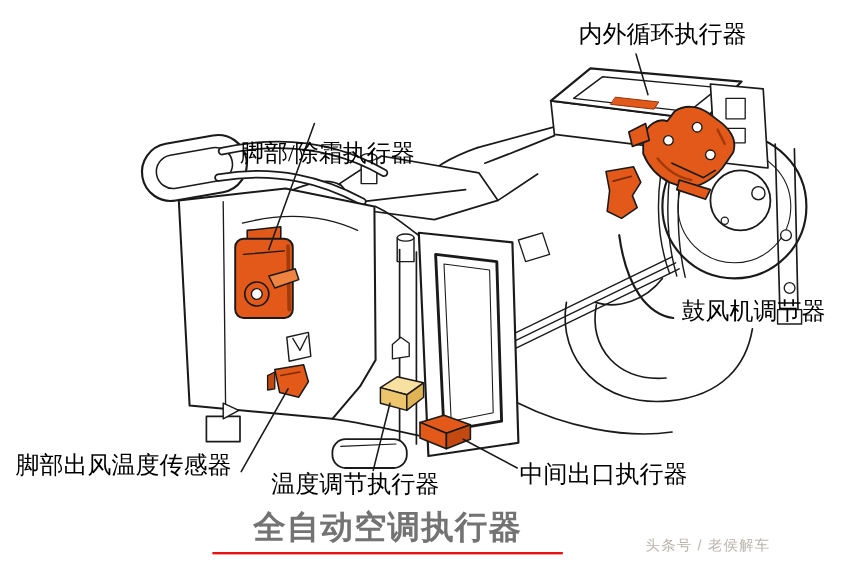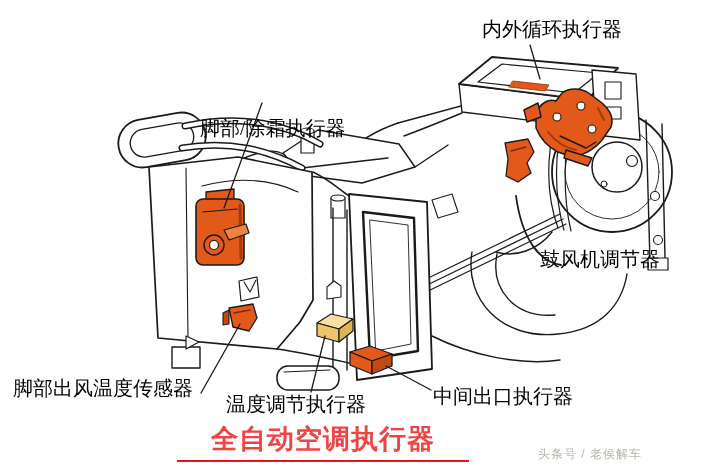--- a/index.html
+++ b/index.html
@@ -2,21 +2,21 @@
 <html><head>
 <meta charset="utf-8">
 <style>
   html,body{margin:0;padding:0;background:#ffffff;}
   #stage{position:relative;width:702px;height:474px;background:#fff;overflow:hidden;
          font-family:"Liberation Sans",sans-serif;}
   #lineart{position:absolute;left:0;top:0;width:702px;height:474px;}
   .label{position:absolute;font-size:20px;color:#000;white-space:nowrap;line-height:1.05;
          font-family:"Liberation Serif","Liberation Sans",serif;}
   .title{position:absolute;left:177px;top:421px;width:292px;text-align:center;
-         font-size:27px;color:#ef4444;border-bottom:2px solid #e81212;padding-bottom:3px;
+         font-size:27px;color:#737373;border-bottom:2px solid #e81212;padding-bottom:3px;
          font-family:"Liberation Serif",serif;font-weight:bold;letter-spacing:1px;}
   .watermark{position:absolute;left:538px;top:446px;font-size:12px;color:#aca69d;
          opacity:.85;text-shadow:1px 1px 0 rgba(255,255,255,.95);letter-spacing:1px;}
 </style>
 </head>
 <body>
 
 <div id="stage">
 
   <svg id="lineart" viewBox="0 0 702 474" fill="none" stroke="#1a1a1a" stroke-width="1.4" stroke-linejoin="round" stroke-linecap="round">
@@ -165,21 +165,21 @@
       <path d="M 240,324 L 201,393"></path>
       <path d="M 325,336 L 311,392"></path>
       <path d="M 386,366 L 431,390"></path>
     </g>
   </svg>
 
   <div class="label" style="left:482px;top:19px;">内外循环执行器</div>
 
   <div class="label" style="left:200px;top:78px;margin-top:40px;">脚部/除霜执行器</div>
 
-  <div class="label" style="left:540px;top:250px;font-family:Liberation Mono, monospace;">鼓风机调节器</div>
+  <div class="label" style="left:568px;top:250px;">鼓风机调节器</div>
 
   <div class="label" style="left:13px;top:378px;font-family:Liberation Serif, serif;">脚部出风温度传感器</div>
 
   <div class="label" style="left:226px;top:394px;">温度调节执行器</div>
 
   <div class="label" style="left:433px;top:386px;">中间出口执行器</div>
 
   <div class="title">全自动空调执行器</div>
 
   <div class="watermark">头条号 / 老侯解车</div>

